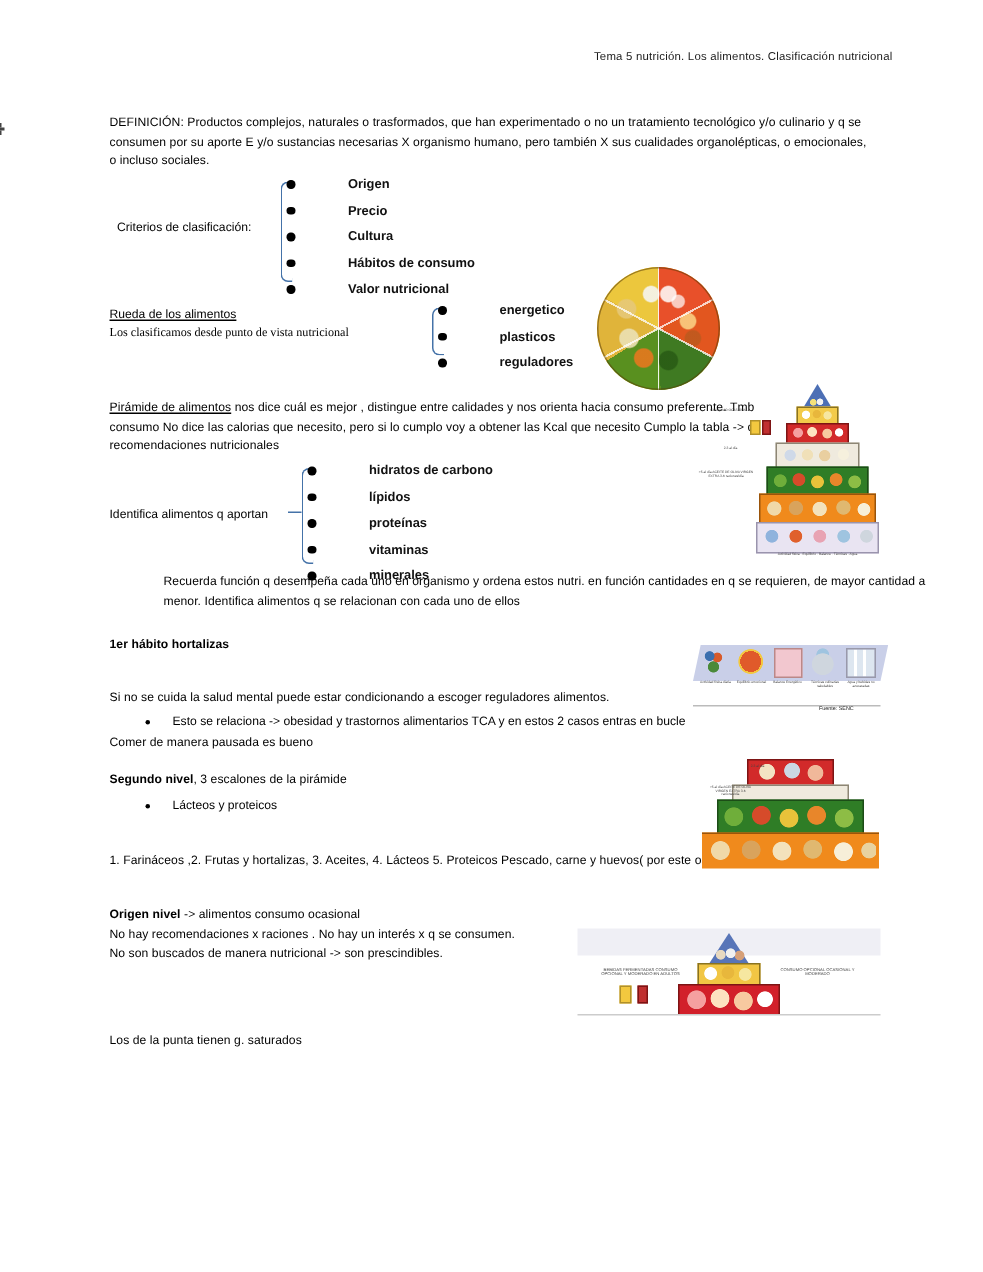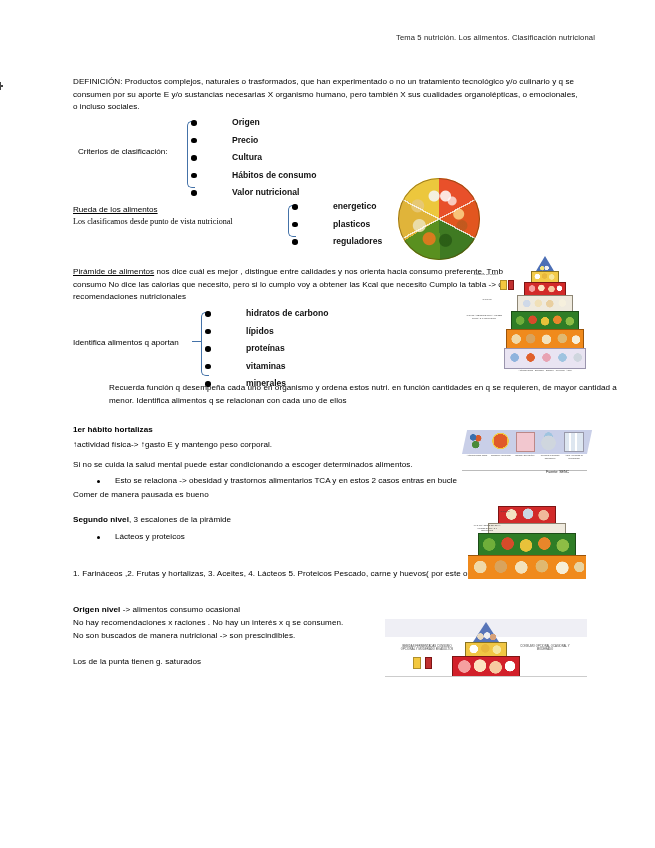--- a/index.html
+++ b/index.html
@@ -259,22 +259,21 @@
 
   <div style="position:absolute; left:500px; top:280px; width:5px; height:8px; background:#f3c83f; border:0.5px solid #b0902a;"></div>
   <div style="position:absolute; left:508px; top:280px; width:4px; height:8px; background:#c03030; border:0.5px solid #7d1414;"></div>
 
   <div class="para" style="left:73px; top:382px; width:515px;margin-left:36px;">
     <span>Recuerda función q desempeña cada uno en organismo y ordena estos nutri. en función cantidades en q se requieren, de</span>
     <span>mayor cantidad a menor. Identifica  alimentos q se relacionan con cada uno de ellos</span>
   </div>
 
   <div class="para bold" style="left:73px; top:424px;">1er hábito hortalizas</div>
-  <div class="para" style="left:73px; top:439px;">↑actividad física-&gt; ↑gasto E y mantengo peso corporal.</div>
-  <div class="para" style="left:73px; top:459px; width:460px;">Si no se cuida la salud mental puede estar condicionando a escoger determinados alimentos.</div>
+  <div class="para" style="left:73px; top:459px; width:460px;">Si no se cuida la salud mental puede estar condicionando a escoger reguladores alimentos.</div>
   <ul class="plainlist" style="left:73px; top:471px; width:470px;">
     <li><span class="dot"></span><span>Esto se relaciona -&gt; obesidad y  trastornos alimentarios TCA y en estos 2 casos entras en bucle</span></li>
   </ul>
   <div class="para" style="left:73px; top:489px;">Comer de manera pausada es bueno</div>
 
   <div class="fig" style="left:462px; top:424px; width:125px; height:46px; background:#ffffff; border-bottom:0.5px solid #bbb;">
     <div style="position:absolute; left:0; top:6px; width:125px; height:24px; background:#c9cfe8; transform:skewX(-12deg); transform-origin: bottom left;"></div>
     <div style="position:absolute; left:6px; top:8px; width:17px; height:18px; background:
         radial-gradient(circle at 30% 30%, #3b6fae 0 3px, transparent 3.5px),
         radial-gradient(circle at 60% 35%, #d85a2a 0 3px, transparent 3.5px),
@@ -331,21 +330,21 @@
         radial-gradient(circle at 96% 50%, #e8d2a0 0 5px, transparent 5.5px);"></div>
     <div class="tinytxt" style="left:4px; top:18px; width:30px;">&gt;5 al día ACEITE DE OLIVA VIRGEN EXTRA 3-6 raciones/día</div>
     <div class="tinytxt" style="left:26px; top:4px; width:22px;">2-3 al día</div>
   </div>
 
   <div class="para" style="left:73px; top:604px;">
     <span class="bold">Origen nivel</span><span> -&gt; alimentos consumo ocasional</span>
   </div>
   <div class="para" style="left:73px; top:617px;">No hay recomendaciones x raciones . No hay un interés x q  se consumen.</div>
   <div class="para" style="left:73px; top:630px;">No son buscados de manera nutricional -&gt; son prescindibles.</div>
-  <div class="para" style="left:73px; top:656px;">Los de la punta tienen g. saturados</div>
+  <div class="para" style="left:73px; top:688px;">Los de la punta tienen g. saturados</div>
 
   <div class="fig" style="left:385px; top:619px; width:202px; height:64px; background:#ffffff;">
     <div style="position:absolute; left:0; top:0; width:202px; height:18px; background:#efeff5;"></div>
 
     <div style="position:absolute; left:101px; top:3px; width:0; height:0; transform:translateX(-50%);
                 border-left:13px solid transparent; border-right:13px solid transparent; border-bottom:20px solid #5875b8;"></div>
     <div style="position:absolute; left:90px; top:12px; width:22px; height:10px; background:
         radial-gradient(circle at 25% 55%, #e8d9c0 0 3px, transparent 3.5px),
         radial-gradient(circle at 55% 45%, #f0f0f0 0 3px, transparent 3.5px),
         radial-gradient(circle at 82% 60%, #d6a078 0 3px, transparent 3.5px);"></div>

